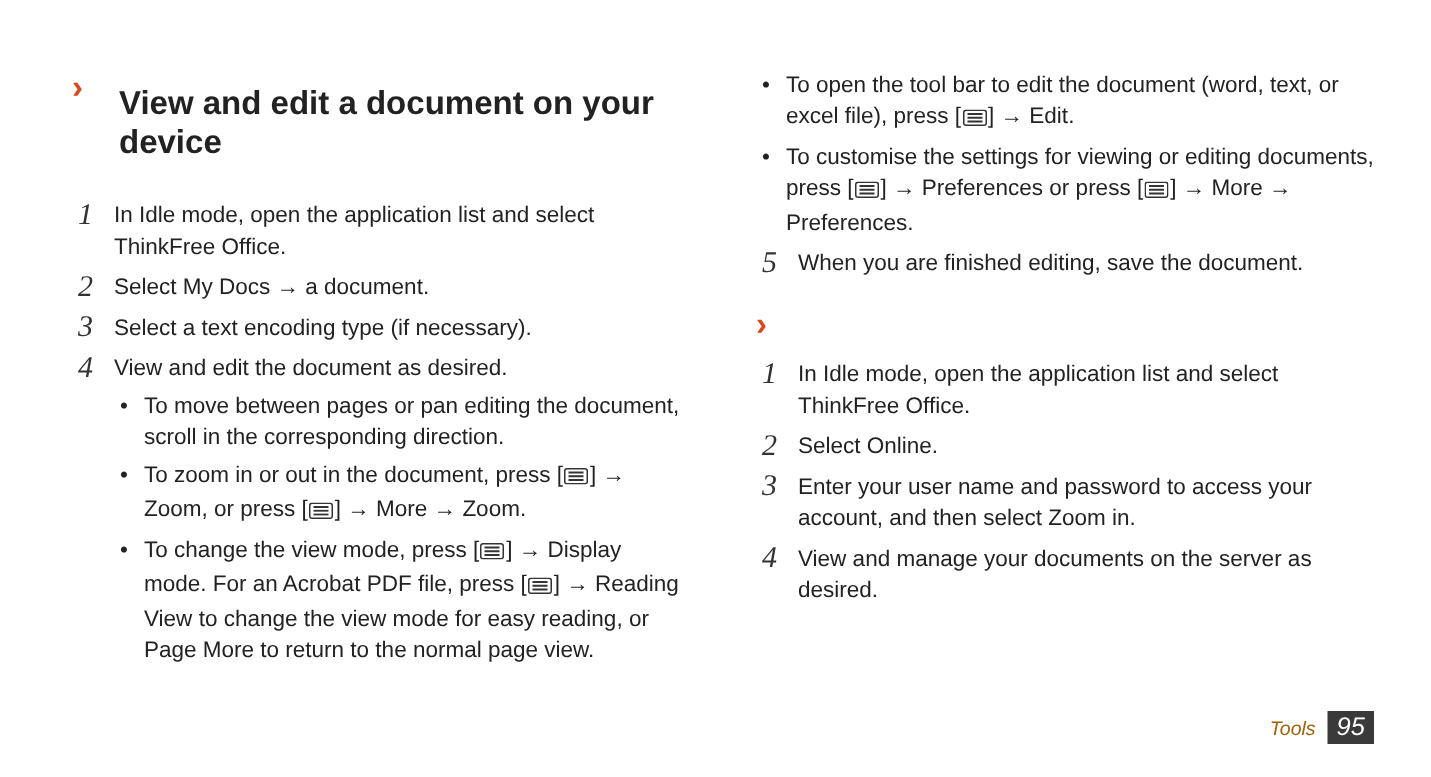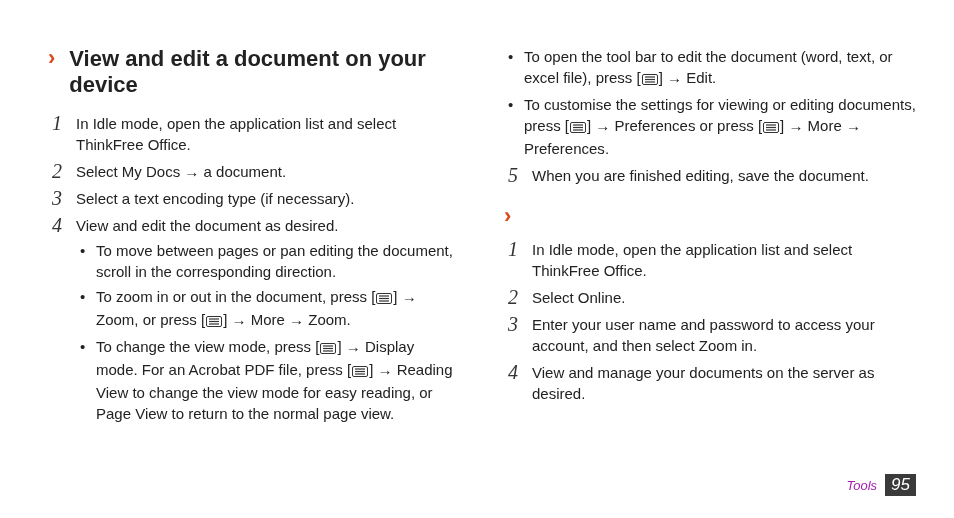--- a/index.html
+++ b/index.html
@@ -35,21 +35,21 @@
   .chevron {
     color: #d84a1b;
     font-size: 22px;
     line-height: 1.2;
     font-weight: 900;
     margin-top: 3px;
   }
   .section-title h2 {
     font-size: 22px;
     font-weight: 700;
-    margin: 4px;
+    margin: 14px;
     line-height: 1.2;
   }
   ol.steps {
     list-style: none;
     margin: 0 0 10px 0;
     padding: 0;
   }
   ol.steps > li {
     display: flex;
     align-items: flex-start;
@@ -96,21 +96,21 @@
     position: absolute;
     bottom: 22px;
     right: 38px;
     display: flex;
     align-items: center;
     gap: 8px;
     font-size: 13px;
   }
   .footer .section-name {
     font-style: italic;
-    color: #a21caf;
+    color: #a16207;
   }
   .footer .page-num {
     background: #3a3a3a;
     color: #fff;
     padding: 1px 6px;
     font-size: 17px;
     font-style: italic;
   }
 </style>
 </head>
@@ -163,21 +163,21 @@
                   <span>To change the view mode, press [<span class="menu-icon"><svg width="16" height="11" viewBox="0 0 16 11">
                         <rect x="0.5" y="0.5" width="15" height="10" rx="1.5" fill="none" stroke="#333" stroke-width="1"></rect>
                         <line x1="3" y1="3" x2="13" y2="3" stroke="#333" stroke-width="1.2"></line>
                         <line x1="3" y1="5.5" x2="13" y2="5.5" stroke="#333" stroke-width="1.2"></line>
                         <line x1="3" y1="8" x2="13" y2="8" stroke="#333" stroke-width="1.2"></line>
                       </svg></span>] → <b>Display mode</b>. For an Acrobat PDF file, press [<span class="menu-icon"><svg width="16" height="11" viewBox="0 0 16 11">
                         <rect x="0.5" y="0.5" width="15" height="10" rx="1.5" fill="none" stroke="#333" stroke-width="1"></rect>
                         <line x1="3" y1="3" x2="13" y2="3" stroke="#333" stroke-width="1.2"></line>
                         <line x1="3" y1="5.5" x2="13" y2="5.5" stroke="#333" stroke-width="1.2"></line>
                         <line x1="3" y1="8" x2="13" y2="8" stroke="#333" stroke-width="1.2"></line>
-                      </svg></span>] → <b>Reading View</b> to change the view mode for easy reading, or <b>Page View</b> to return to the normal page view.</span>
+                      </svg></span>] → <b>Reading View</b> to change the view mode for easy reading, or <b>Page More</b> to return to the normal page view.</span>
                 </li>
               </ul></div>
           </li>
         </ol>
     </div>
 
     <div class="col">
       <ul class="bullets" id="right-top-bullets" style="margin-top:6px;">
           <li>
             <span class="bullet-dot">•</span>

